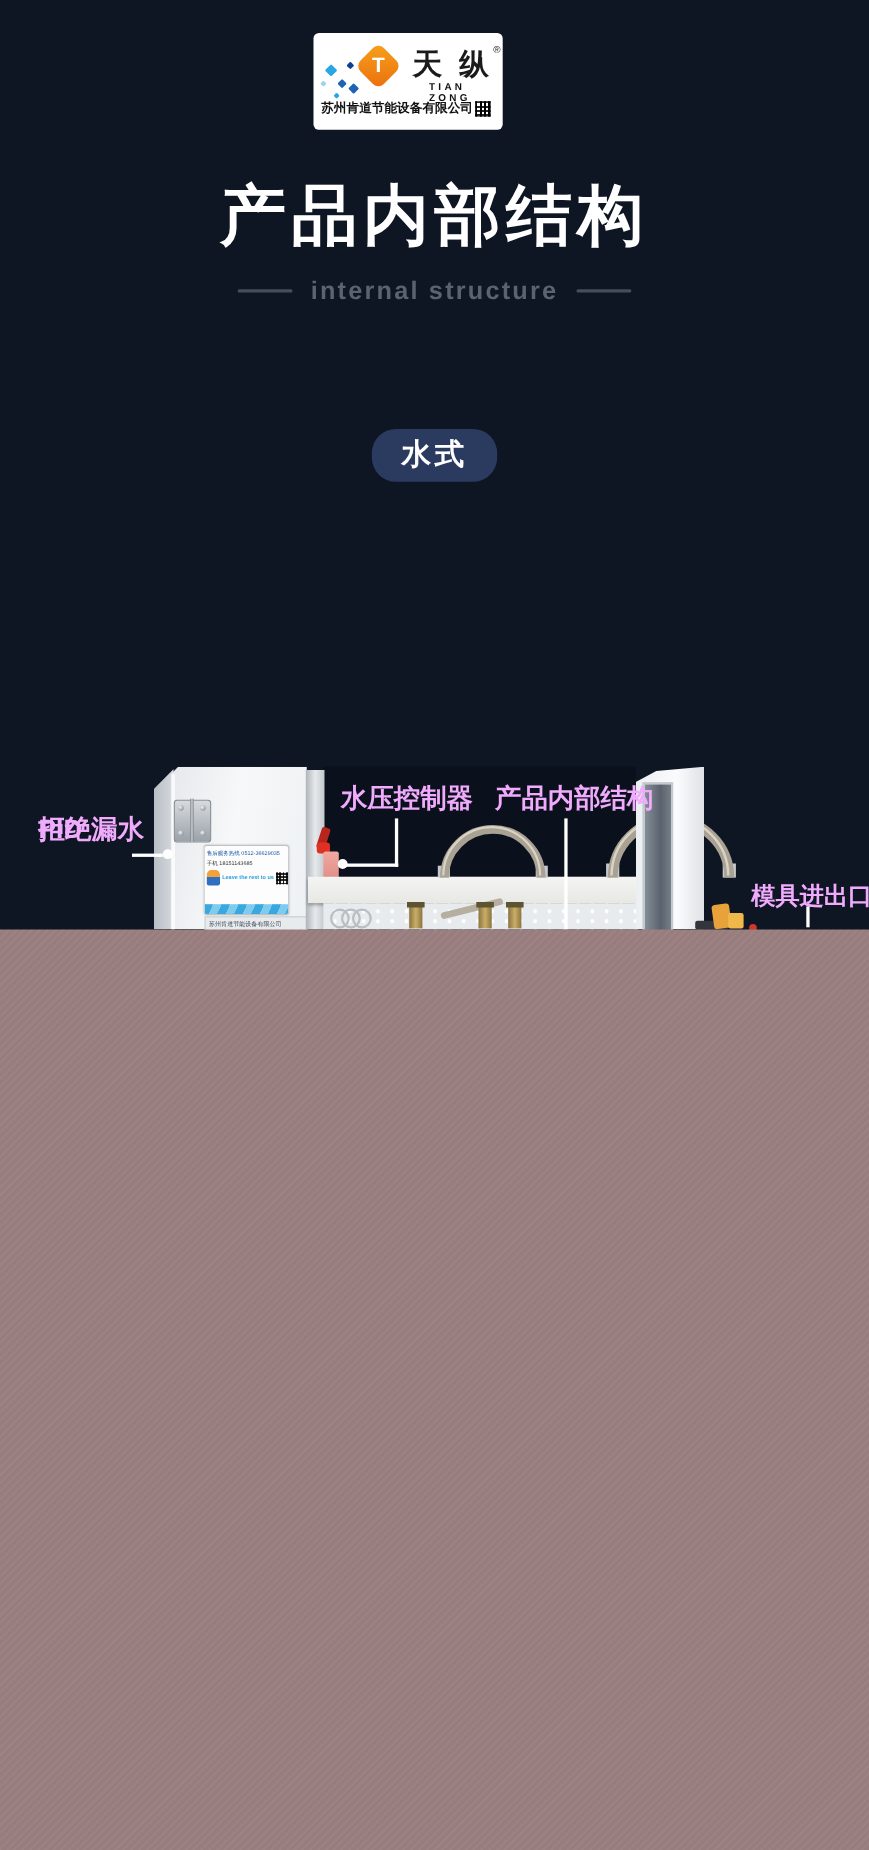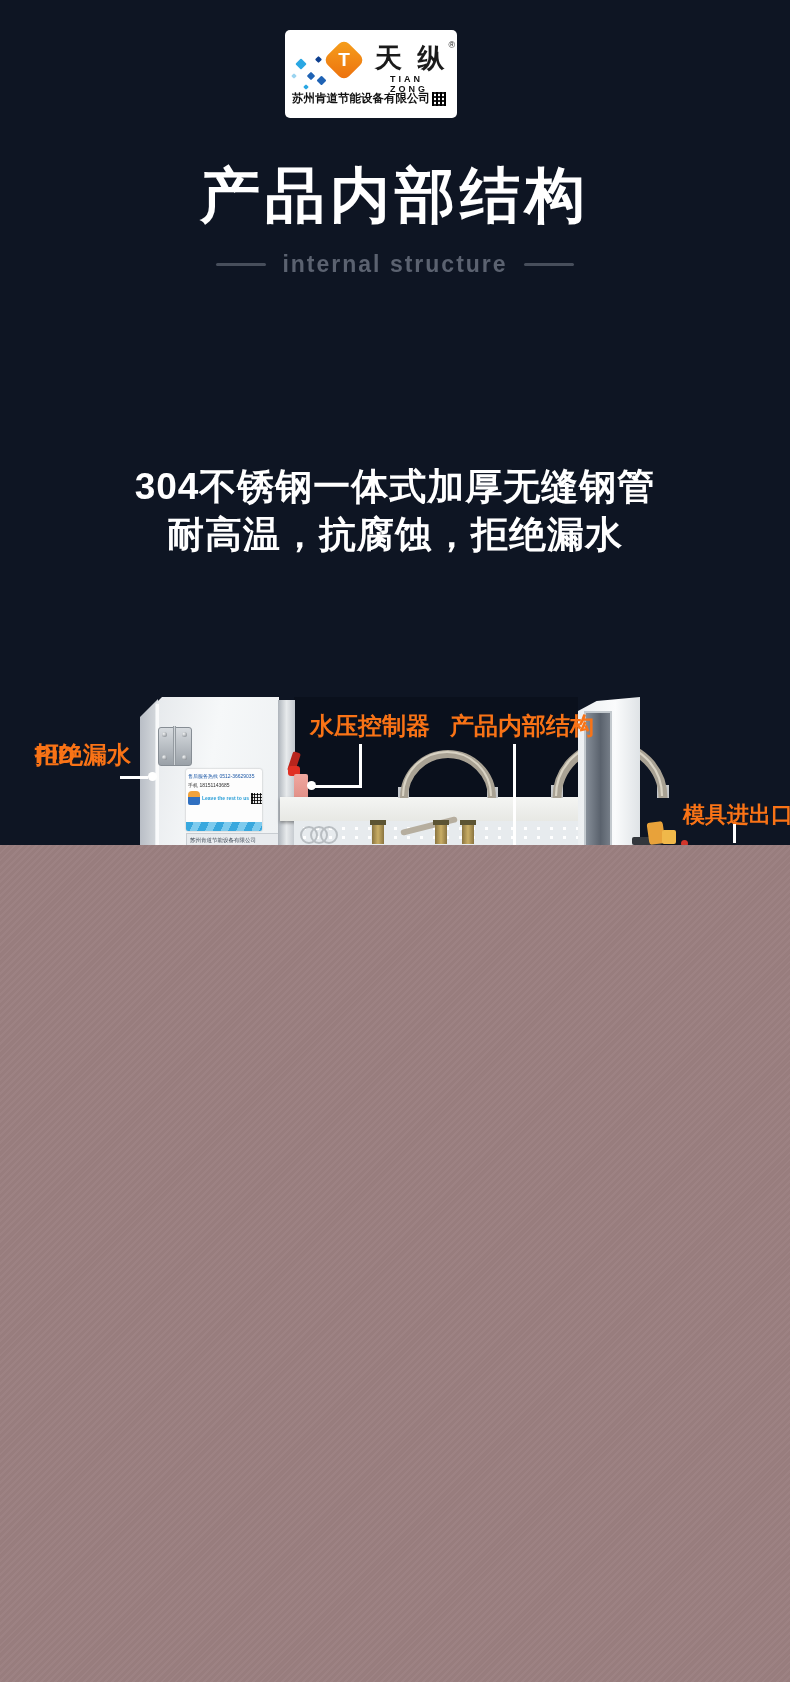--- a/index.html
+++ b/index.html
@@ -112,21 +112,21 @@
     background:linear-gradient(90deg,#eceff1,#fafbfc 60%,#dfe3e6);
     clip-path:polygon(0 14px,30% 4px,100% 0,100% 100%,0 100%); }
   .right-win { left:584px; top:71px; width:24px; height:134px;
     background:linear-gradient(90deg,#868e98,#5a626d 60%,#757d87); border:2px solid #c3c9ce; }
   .dark-block { left:632px; top:197px; width:30px; height:8px; background:#32363c; border-radius:2px; }
   .y1 { left:648px; top:182px; width:16px; height:22px; background:#e8a23a;
     border-radius:3px; transform:rotate(-8deg); }
   .y2 { left:662px; top:190px; width:14px; height:14px; background:#f0b84a; border-radius:2px; }
   .red-dot { left:681px; top:200px; width:7px; height:7px; background:#d2352a; border-radius:50%; }
   
-  .lbl { color:#f97316; font-weight:bold; white-space:nowrap; }
+  .lbl { color:#f0abfc; font-weight:bold; white-space:nowrap; }
   .lbl-pid { left:35px; top:101px; font-size:24px; line-height:28px; }
   .line { background:#ffffff; }
   .pid-line   { left:120px; top:136px; width:28px; height:3px; }
   .pid-dot    { left:148px; top:132px; width:9px; height:9px; border-radius:50%; background:#fff; }
   .lbl-water  { left:310px; top:70px; font-size:24px; }
   .water-line-v { left:359px; top:104px; width:3px; height:44px; }
   .water-line-h { left:312px; top:145px; width:50px; height:3px; }
   .water-dot  { left:307px; top:141px; width:9px; height:9px; border-radius:50%; background:#fff; }
   .lbl-heat   { left:450px; top:70px; font-size:24px; }
   .heat-line  { left:513px; top:104px; width:3px; height:101px; }
@@ -162,22 +162,21 @@
     </div>
   </div>
 
   <h1 class="title">产品内部结构</h1>
   <div class="subtitle-row">
     <span class="dash"></span>
     <span class="subtitle-text">internal structure</span>
     <span class="dash"></span>
   </div>
 
-  <p class="desc desc1">304不锈钢一体式加厚无缝钢管</p>
-  <p class="desc desc2">耐高温，抗腐蚀，拒绝漏水</p>
+  <div class="badge">水式</div>
 
   <div class="diagram">
     <div class="interior"></div>
     <div class="cab-side"></div>
     <div class="cab-door"></div>
     <div class="door-edge"></div>
     <div class="hinge">
       <span class="screw s1"></span>
       <span class="screw s2"></span>
       <span class="screw s3"></span>

